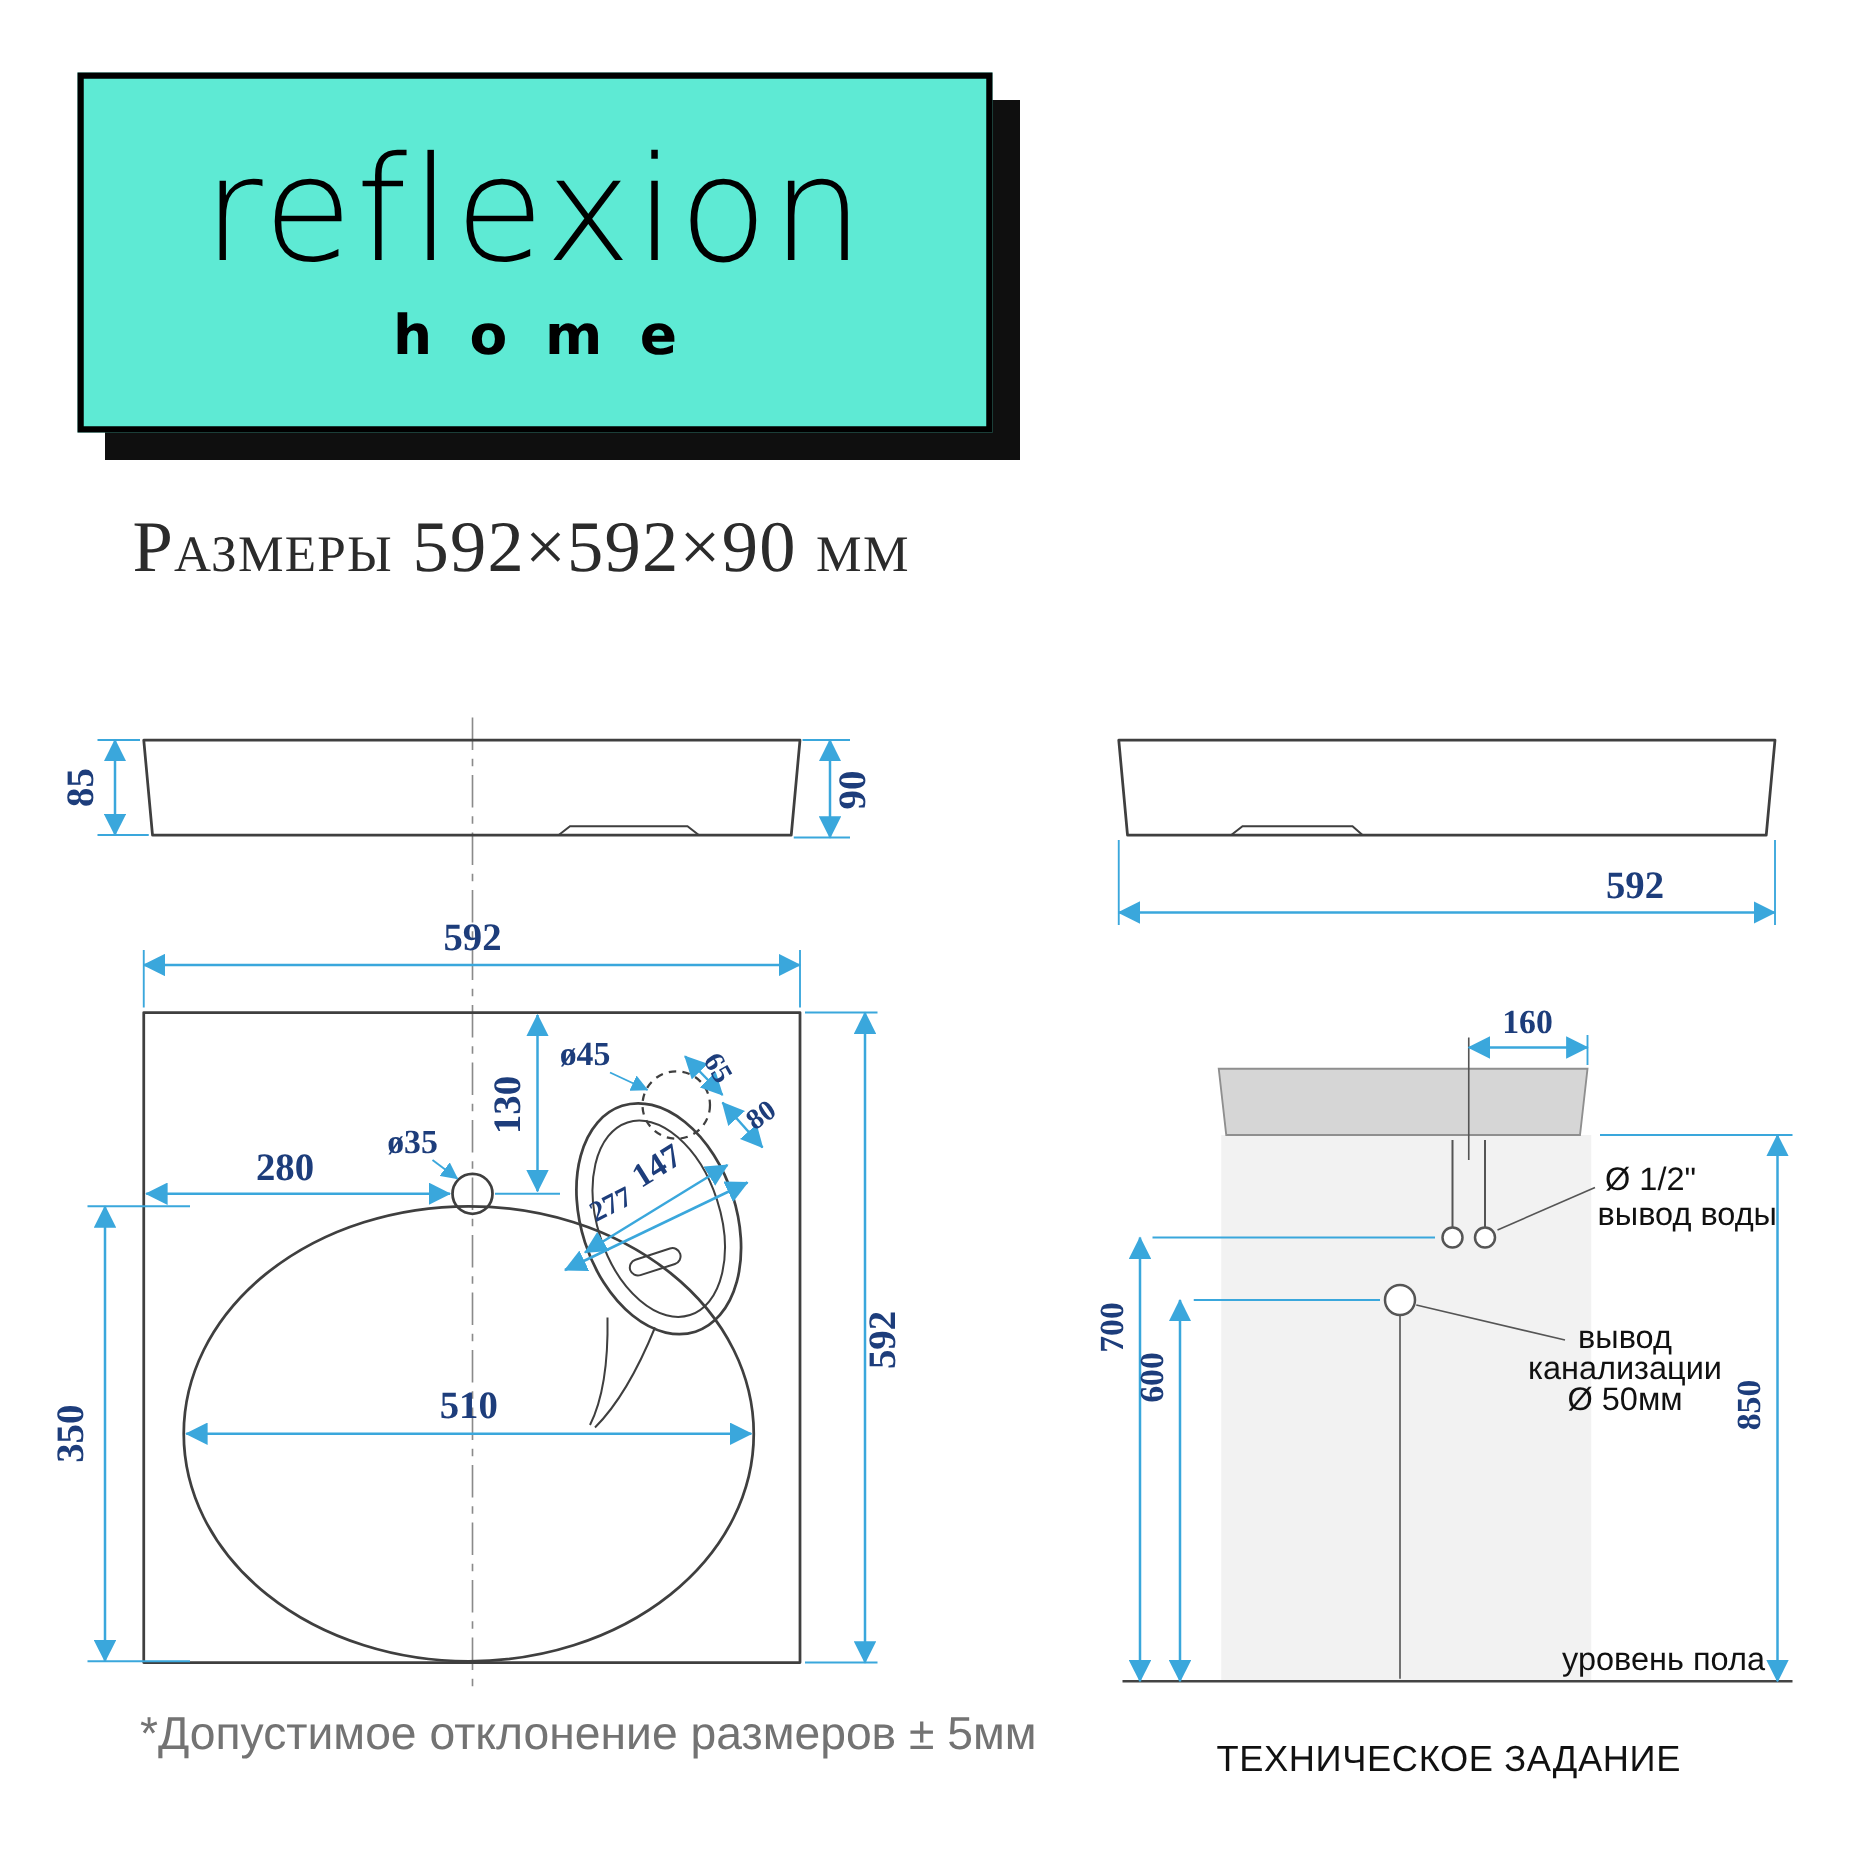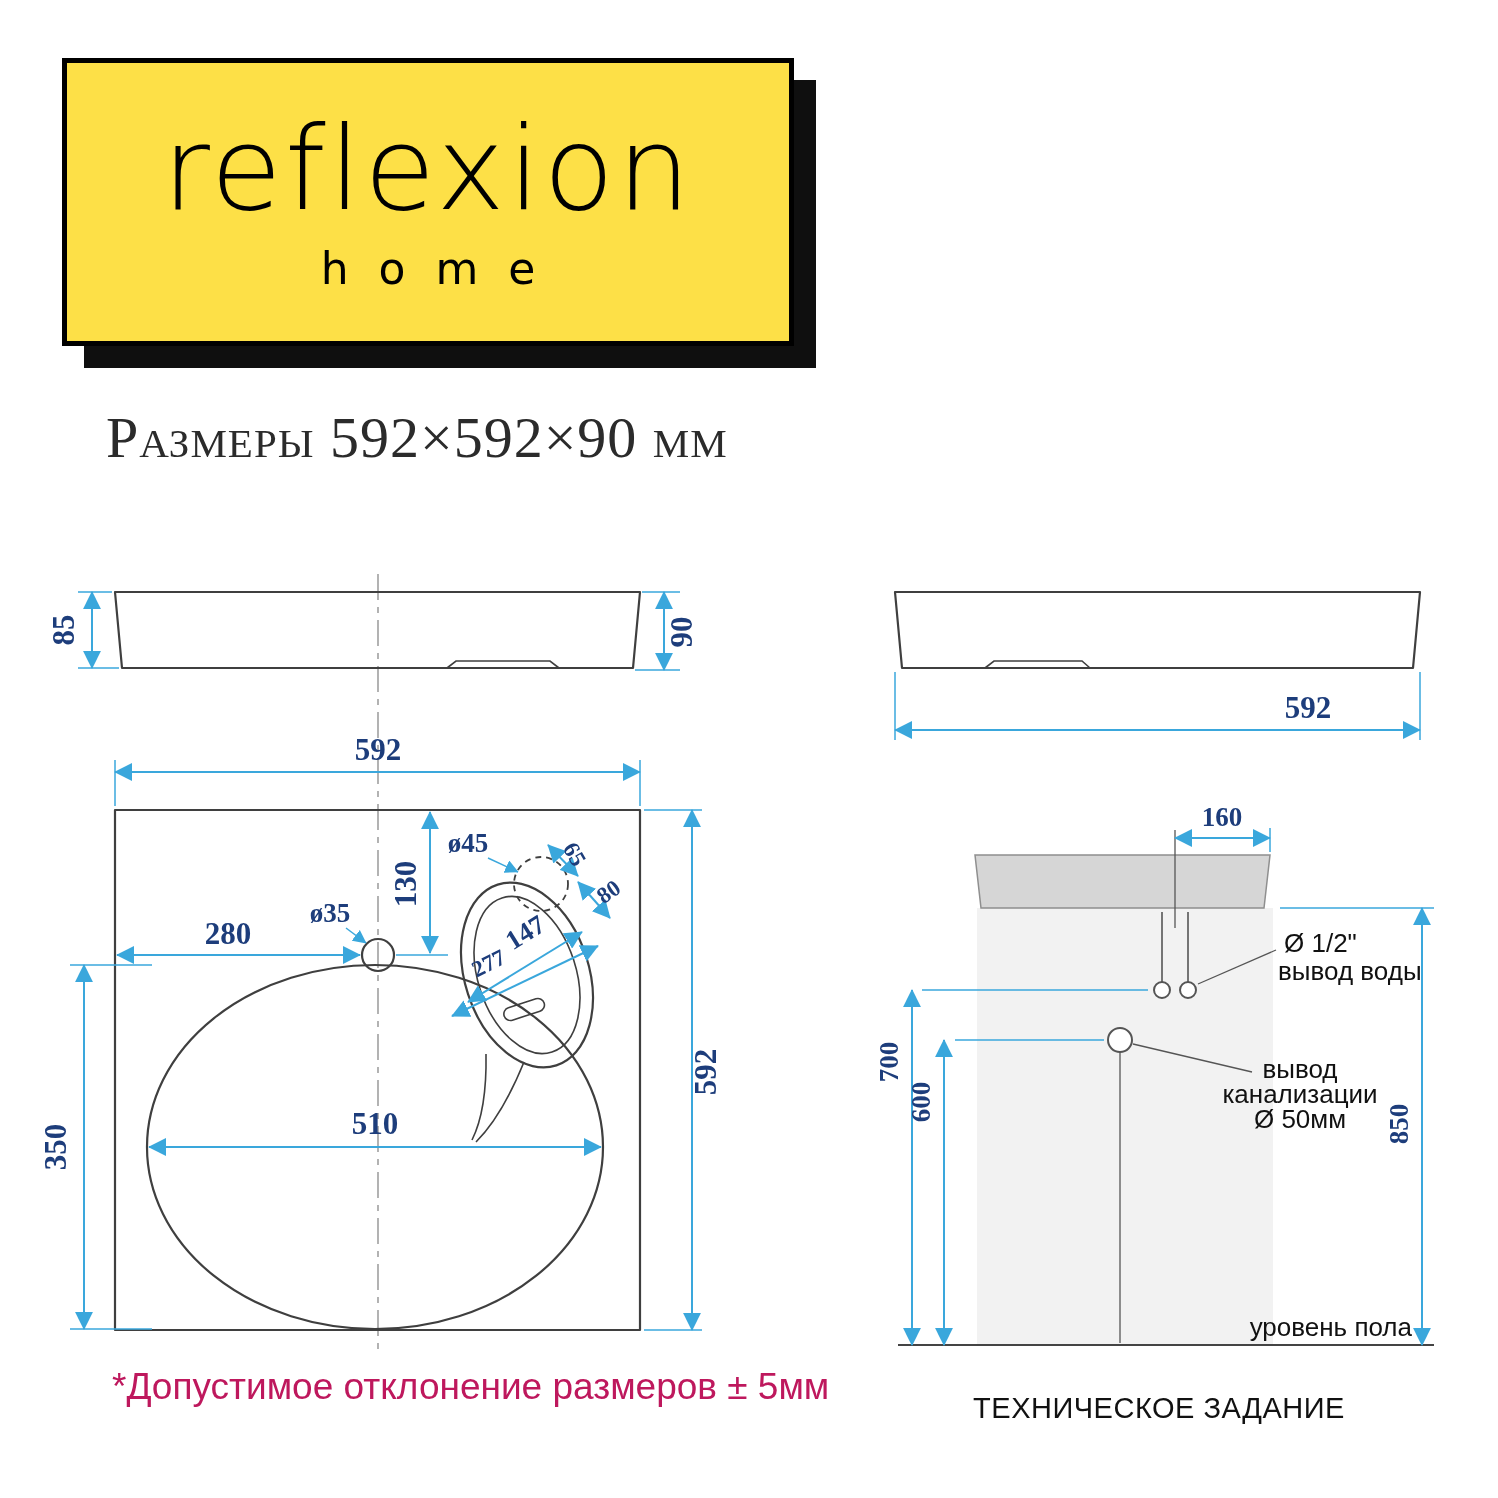--- a/index.html
+++ b/index.html
@@ -3,40 +3,40 @@
 <meta charset="utf-8">
 <style>
   html,body{margin:0;padding:0;}
   body{
     width:1498px;height:1498px;position:relative;background:#ffffff;overflow:hidden;
     font-family:"Liberation Sans",sans-serif;
   }
   
   .logo-box{
     position:absolute;left:62px;top:58px;width:722px;height:278px;
-    background:#fde047;border:5px solid #000;box-shadow:22px 22px 0 #0f0f0f;
+    background:#5eead4;border:5px solid #000;box-shadow:22px 22px 0 #0f0f0f;
     display:flex;flex-direction:column;align-items:center;justify-content:center;
   }
   .logo-brand{
     font-family:"DejaVu Sans",sans-serif;font-weight:200;font-size:116px;
     letter-spacing:3px;color:#000;line-height:1;
   }
   .logo-home{
-    font-family:"DejaVu Sans",sans-serif;font-weight:400;font-size:44px;
+    font-family:"DejaVu Sans",sans-serif;font-weight:700;font-size:44px;
     letter-spacing:30px;margin-right:-30px;color:#000;margin-top:16px;
   }
   
   .page-title{
     position:absolute;left:106px;top:404px;
     font-family:"Liberation Serif",serif;font-variant:small-caps;
     font-size:58px;color:#2b2b2b;letter-spacing:1px;
   }
   .tolerance-note{
     position:absolute;left:112px;top:1366px;
-    font-size:37px;color:#be185d;
+    font-size:37px;color:#737373;
   }
   .install-caption{
     position:absolute;left:878px;top:1372px;width:562px;text-align:center;color:#111;
   }
   .install-caption .cap1{font-size:29px;letter-spacing:.5px;margin-top:20px;}
   .install-caption .cap2{font-size:26px;margin-top:6px;}
   
   svg{position:absolute;left:0;top:0;}
   .out{stroke:#3f3f3f;stroke-width:2.2;fill:none;stroke-linejoin:round;}
   .out-thin{stroke:#3f3f3f;stroke-width:1.6;fill:none;}

